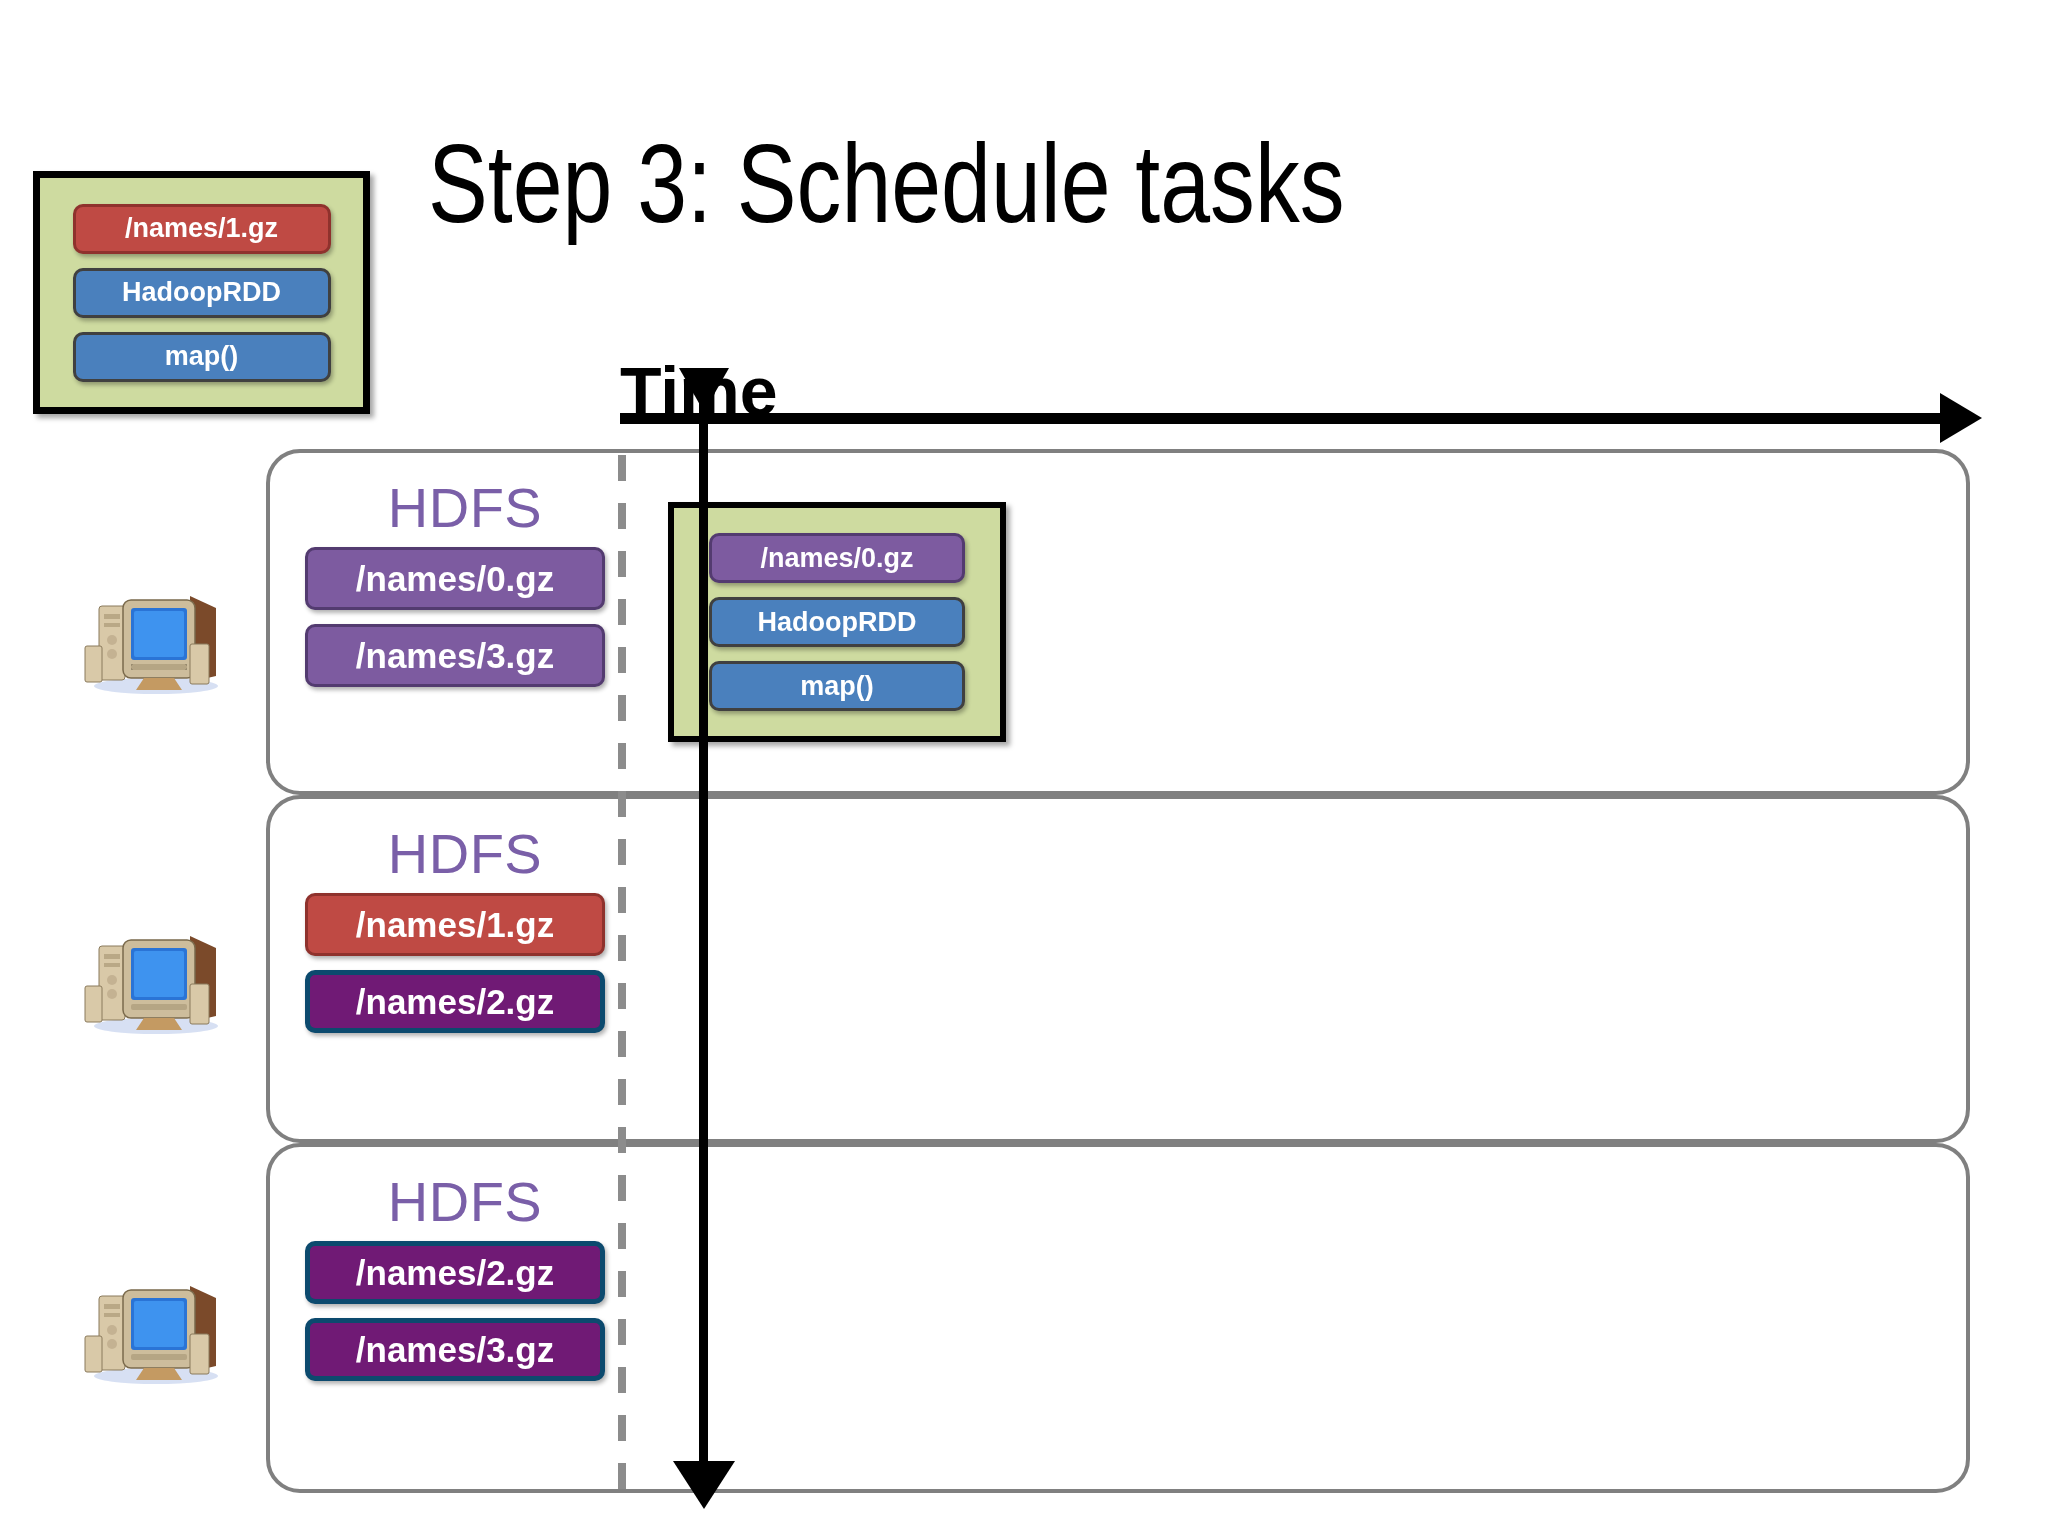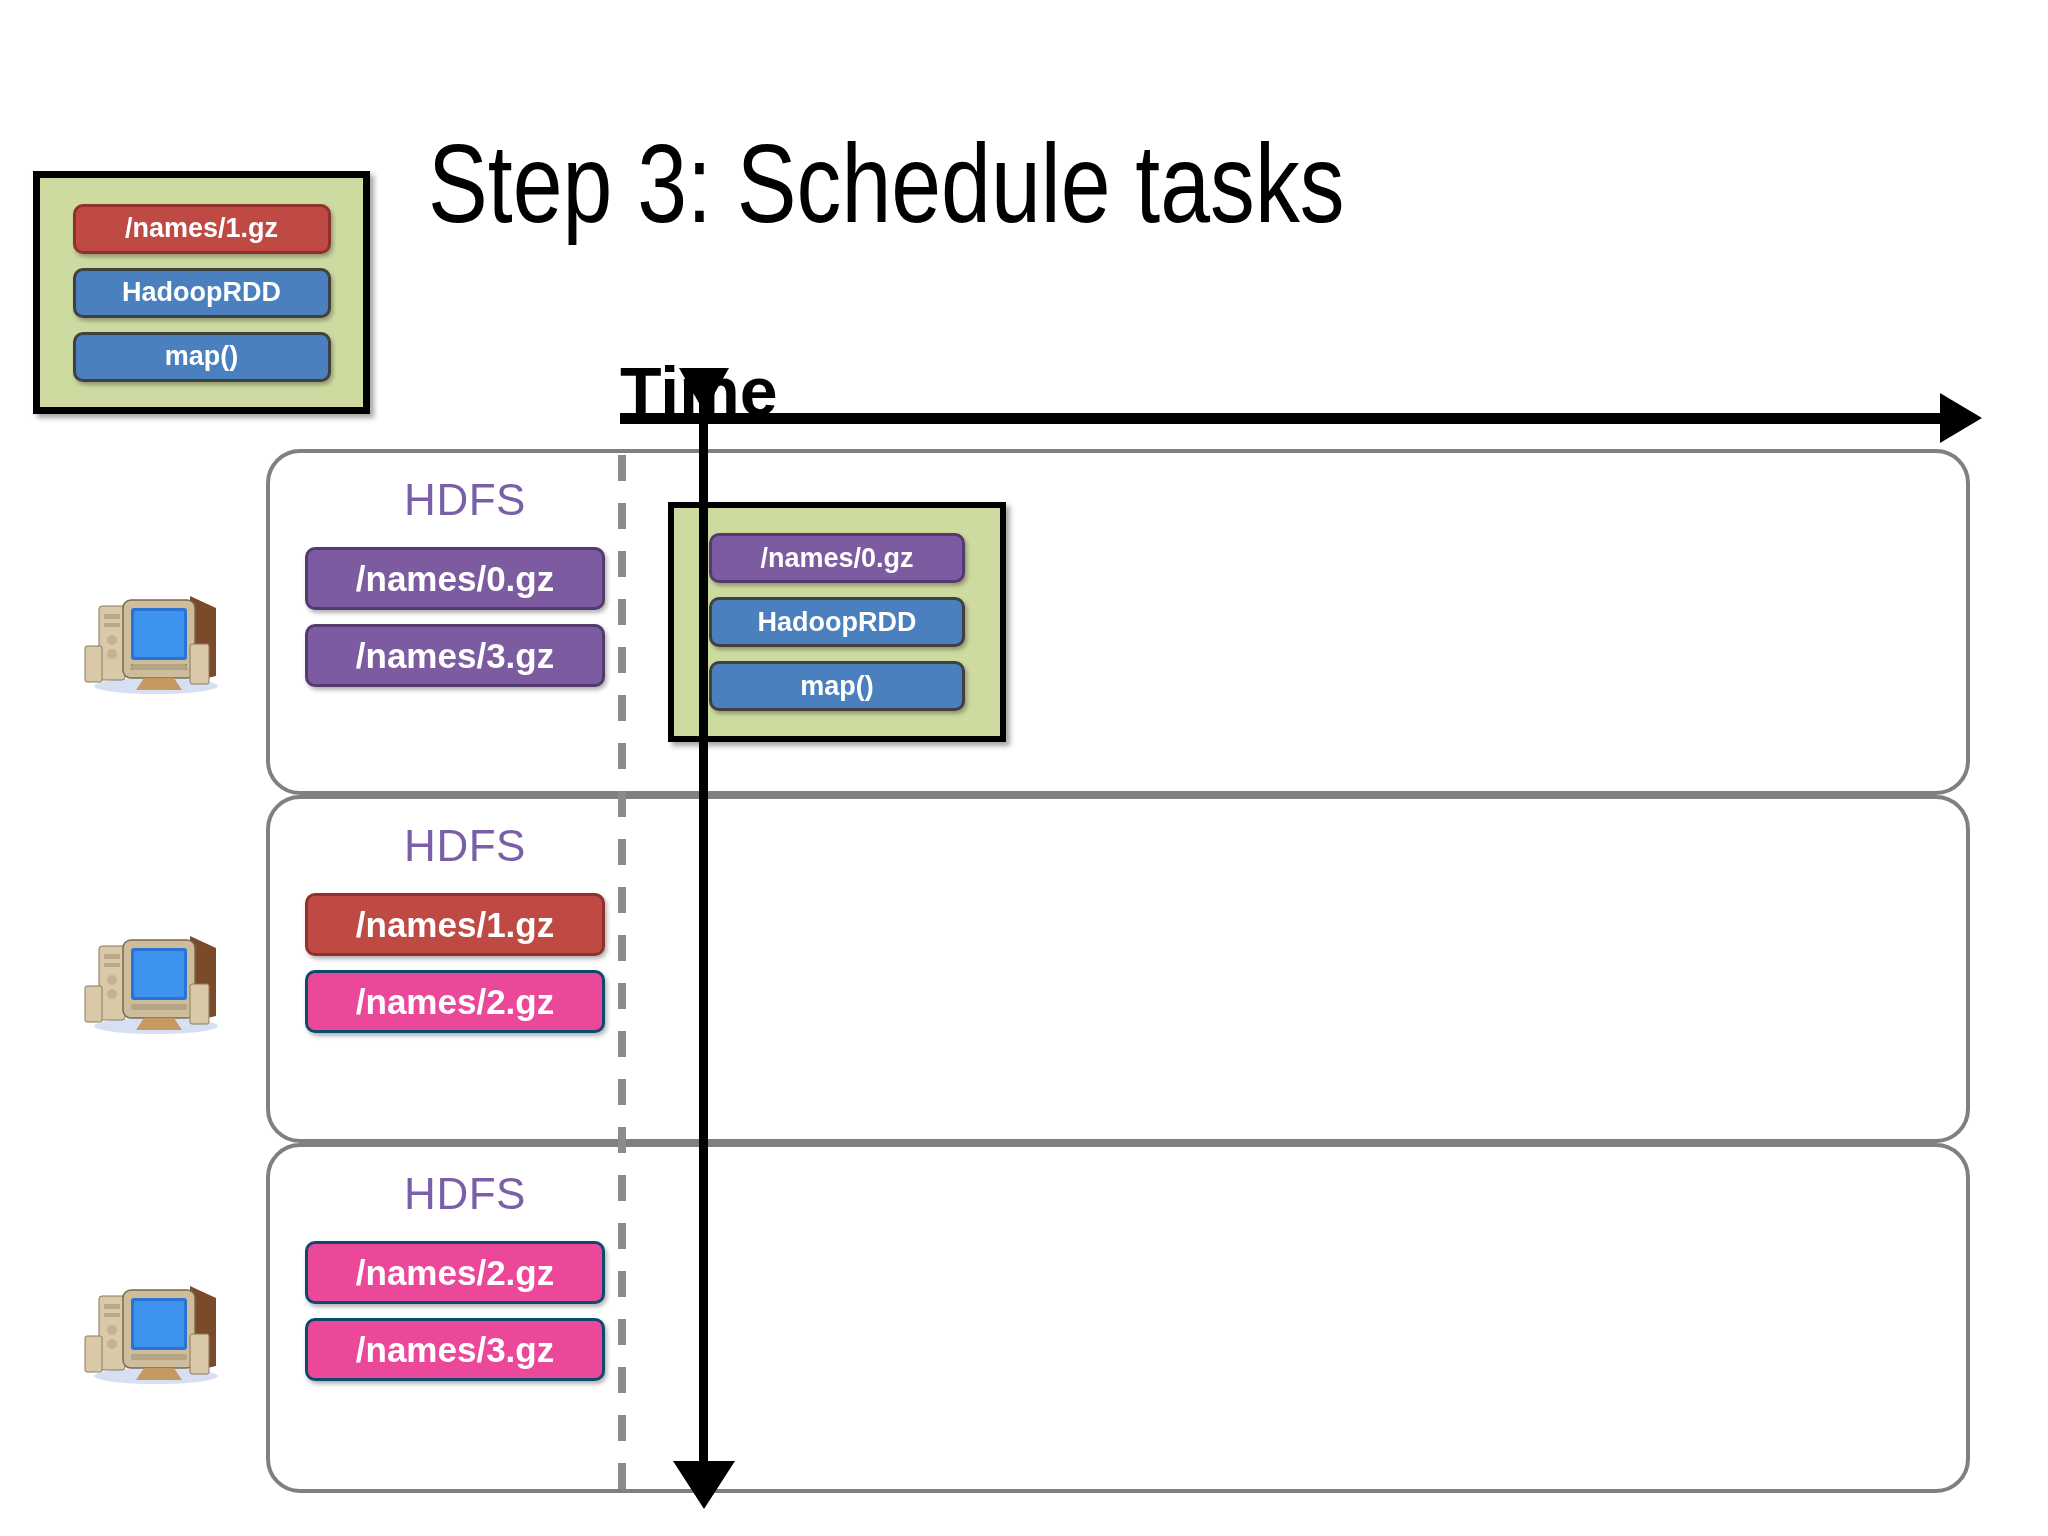--- a/index.html
+++ b/index.html
@@ -73,22 +73,22 @@
   }
   .pill.blue {
     background: #4a80bd;
     border: 3px solid #404040;
   }
   .pill.purple {
     background: #7d5ba0;
     border: 3px solid #533b70;
   }
   .pill.purple-light {
-    background: #ec4899;
-    border: 3px solid #0c4a6e;
+    background: #701a75;
+    border: 5px solid #0c4a6e;
   }
 
   .legend-pill {
     width: 258px;
     height: 50px;
     font-size: 27px;
   }
 
   
   .row {
@@ -103,21 +103,21 @@
   #row1 { top: 449px;  height: 346px; }
   #row2 { top: 795px;  height: 348px; }
   #row3 { top: 1143px; height: 350px; }
 
   .hdfs-label {
     position: absolute;
     left: 40px;
     top: 22px;
     width: 310px;
     text-align: center;
-    font-size: 44px;
+    font-size: 56px;
     font-weight: 400;
     color: #7a5fa8;
     letter-spacing: 0.5px;
   }
 
   .hdfs-files {
     position: absolute;
     left: 35px;
     top: 94px;
     width: 310px;

